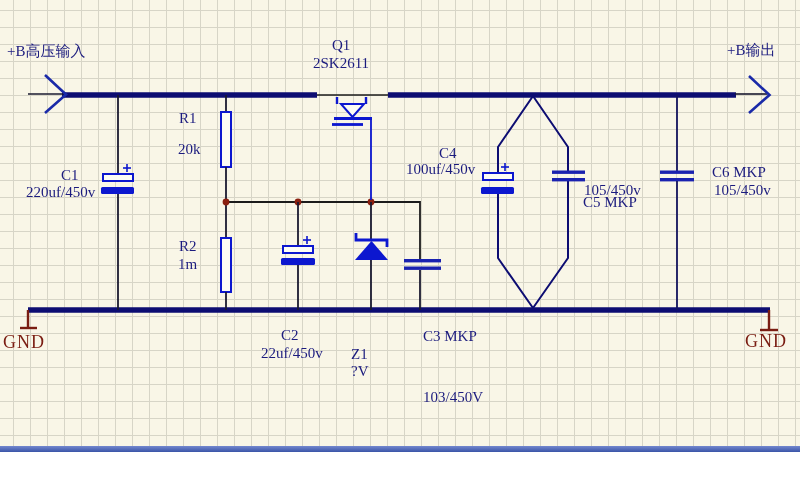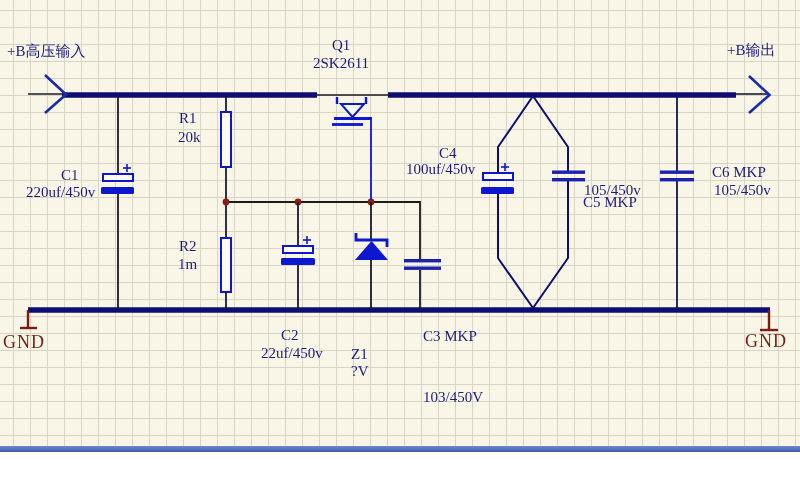--- a/index.html
+++ b/index.html
@@ -184,21 +184,21 @@
     </g>
   </svg>
 
   <div class="lbl" style="left:7px;top:44px;">+B高压输入</div>
   <div class="lbl" style="left:727px;top:43px;font-family:Liberation Serif, serif;">+B输出</div>
 
   <div class="lbl" style="left:332px;top:38px;">Q1</div>
   <div class="lbl" style="left:313px;top:56px;">2SK2611</div>
 
   <div class="lbl" style="left:179px;top:111px;">R1</div>
-  <div class="lbl" style="left:178px;top:130px;">20k</div>
+  <div class="lbl" style="left:178px;top:142px;">20k</div>
 
   <div class="lbl" style="left:61px;top:168px;">C1</div>
   <div class="lbl" style="left:26px;top:185px;">220uf/450v</div>
 
   <div class="lbl" style="left:179px;top:239px;">R2</div>
   <div class="lbl" style="left:178px;top:257px;">1m</div>
 
   <div class="lbl" style="left:281px;top:328px;">C2</div>
   <div class="lbl" style="left:261px;top:346px;">22uf/450v</div>
 

